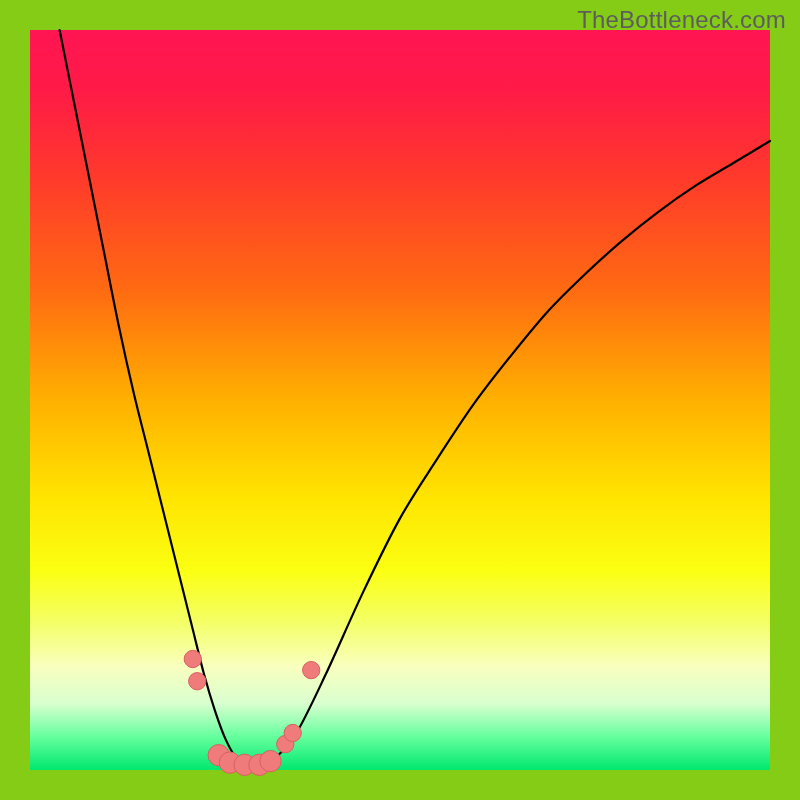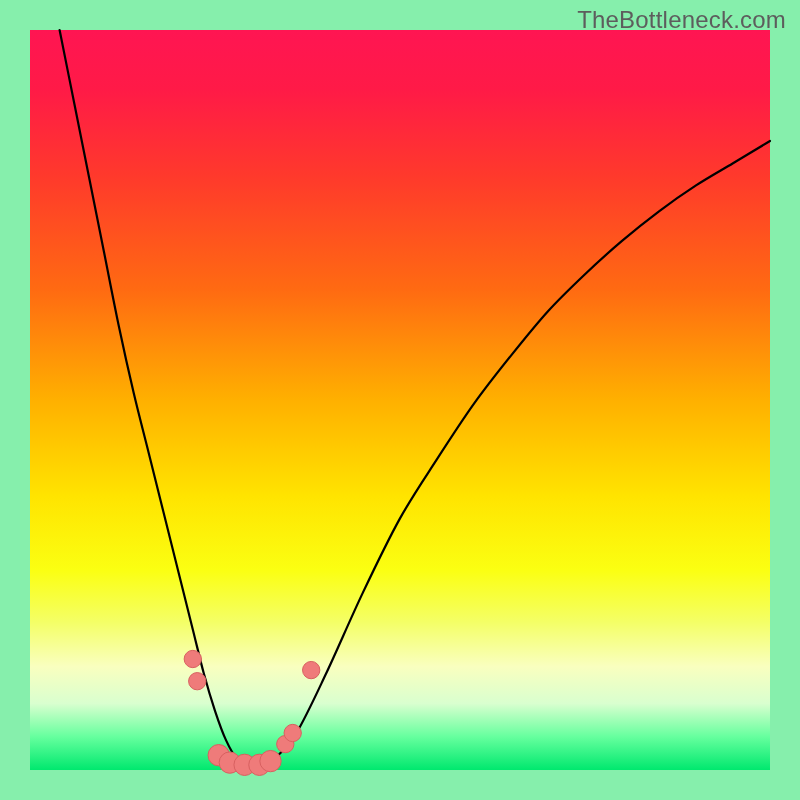--- a/index.html
+++ b/index.html
@@ -8,21 +8,21 @@
     width: 800px;
     height: 800px;
     overflow: hidden;
     background: #000;
     font-family: Arial, Helvetica, sans-serif;
   }
   .frame {
     position: relative;
     width: 800px;
     height: 800px;
-    background: #86efac;
+    background: #84cc16;
   }
   .watermark {
     position: absolute;
     top: 6px;
     right: 14px;
     font-size: 24px;
     font-weight: 400;
     color: #5d5d5d;
     letter-spacing: 0.2px;
     z-index: 50;

